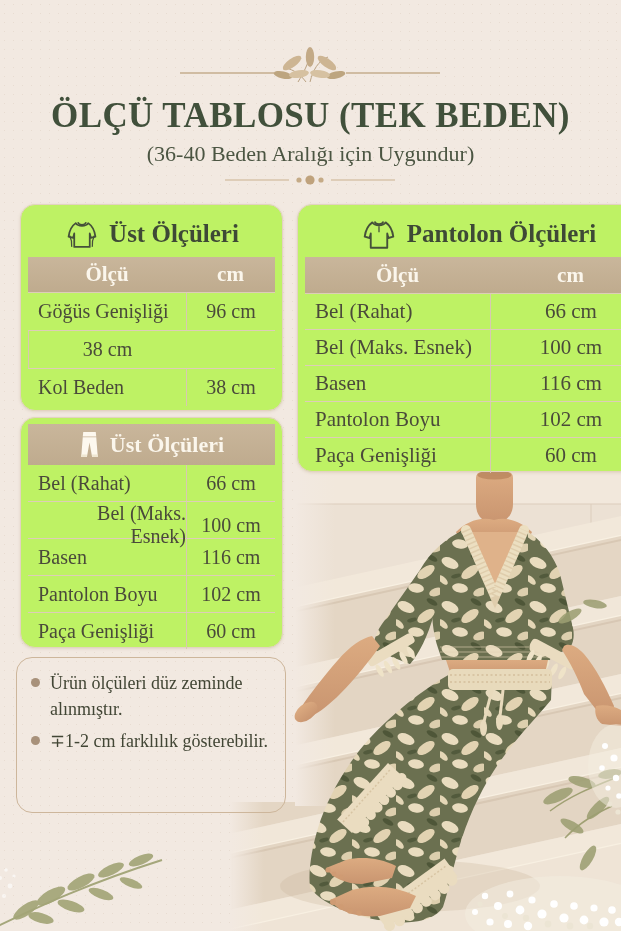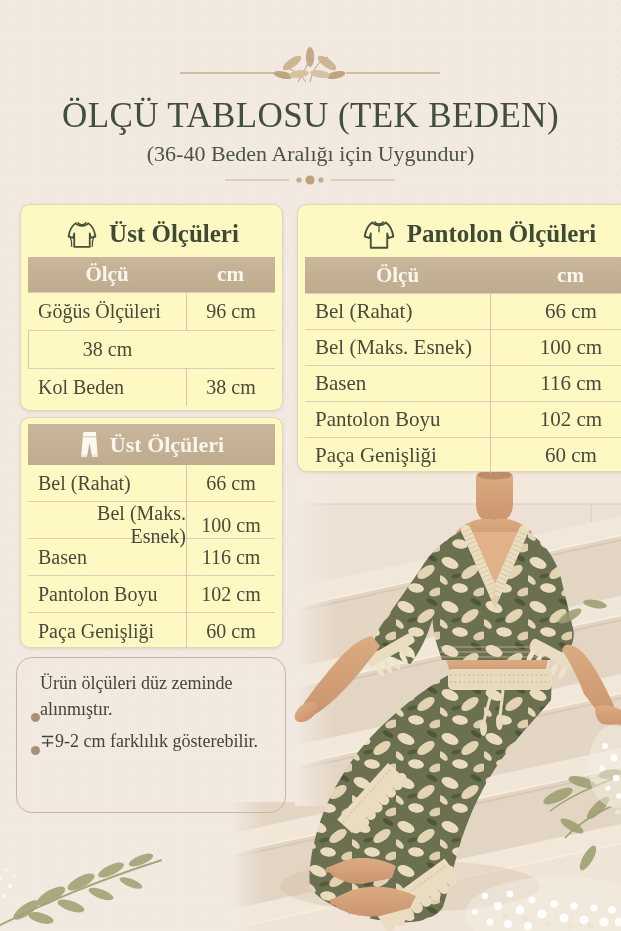--- a/index.html
+++ b/index.html
@@ -8,30 +8,30 @@
     font-family:"Liberation Serif","DejaVu Serif",serif;
     background-color:#f2e9e1;
     background-image:radial-gradient(rgba(205,188,170,.28) .8px, transparent .9px);
     background-size:9px 9px;
   }
   .abs{position:absolute;}
   
   .ornament{left:180px;top:46px;width:260px;height:52px;}
   .page-title{
     left:0;top:96px;width:621px;text-align:center;
-    font-size:35px;font-weight:400;color:#41503b;letter-spacing:.4px;
+    font-size:35px;font-weight:700;color:#41503b;letter-spacing:.4px;
   }
   .page-subtitle{
     left:0;top:141px;width:621px;text-align:center;
     font-size:22px;color:#4b5542;
   }
   .dot-divider{left:225px;top:172px;width:170px;height:16px;}
   
   .card{
-    background:#fef9c3;border:1px solid #e3d3c0;border-radius:10px;
+    background:#bef264;border:1px solid #e3d3c0;border-radius:15px;
     box-shadow:0 1px 3px rgba(170,150,120,.25);
     padding:6px 7px 4px 7px;box-sizing:border-box;z-index:2;
   }
   .card-title{
     display:flex;align-items:center;justify-content:center;gap:9px;
     height:46px;font-size:25px;font-weight:700;color:#3e4936;
   }
   .tbl{width:100%;text-align:right;}
   .thead{
     display:grid;background:linear-gradient(#c9b69b,#bfab8e);
@@ -59,23 +59,22 @@
   .card-pantolon .trow{height:35px;}
   .card-pantolon .td{font-size:21px;}
   
   .notes{
     left:16px;top:657px;width:270px;height:156px;box-sizing:border-box;
     border:1.5px solid #cdb69b;border-radius:16px;
     padding:13px 10px 10px 14px;z-index:2;
   }
   .notes ul{list-style:none;margin:0;padding:0;}
   .notes li{
-    display:flex;font-size:18px;line-height:1.42;color:#424635;
+    display:flex;gap:10px;font-size:18px;line-height:1.42;color:#424635;
     margin-bottom:7px;
-    align-items:flex-end;
   }
   .notes li .dot{
     flex:0 0 9px;width:9px;height:9px;border-radius:50%;
     background:#a8917a;margin-top:7px;
   }
   .photo{left:220px;top:466px;z-index:1;}
   .branch{left:-4px;top:826px;z-index:1;}
 </style>
 </head>
 <body>
@@ -114,21 +113,21 @@
       <path d="M5,16 C7,20 7.5,23 7,27 M29,16 C27,20 26.5,23 27,27" fill="none" stroke="#45503a" stroke-width="1.2"></path>
     </svg>
     <span>Üst Ölçüleri</span>
   </div>
   <div class="tbl">
     <div class="thead cols-left">
       <div class="th">Ölçü</div>
       <div class="th">cm</div>
     </div>
     <div class="trow cols-left">
-      <div class="td">Göğüs Ölçüleri</div>
+      <div class="td">Göğüs Genişliği</div>
       <div class="td val">96 cm</div>
     </div>
     <div class="trow cols-left">
       <div class="td val">38 cm</div>
     </div>
     <div class="trow cols-left">
       <div class="td">Kol Beden</div>
       <div class="td val">38 cm</div>
     </div>
   </div>
@@ -206,21 +205,21 @@
 </div>
 
 <div class="abs notes">
   <ul>
     <li>
         <span class="dot"></span>
         <span>Ürün ölçüleri düz zeminde alınmıştır.</span>
       </li>
     <li>
         <span class="dot"></span>
-        <span>∓9-2 cm farklılık gösterebilir.</span>
+        <span>∓1-2 cm farklılık gösterebilir.</span>
       </li>
   </ul>
 </div>
 
 <svg class="abs branch" width="170" height="105" viewBox="0 0 170 105">
   <path d="M2,100 C40,82 90,58 166,34" stroke="#a5a77b" stroke-width="2" fill="none"></path>
   <g fill="#a3a577" opacity=".92">
     <ellipse cx="30" cy="84" rx="15" ry="5.5" transform="rotate(-35 30 84)"></ellipse>
     <ellipse cx="55" cy="70" rx="16" ry="6" transform="rotate(-30 55 70)"></ellipse>
     <ellipse cx="85" cy="56" rx="15" ry="5.5" transform="rotate(-28 85 56)"></ellipse>

